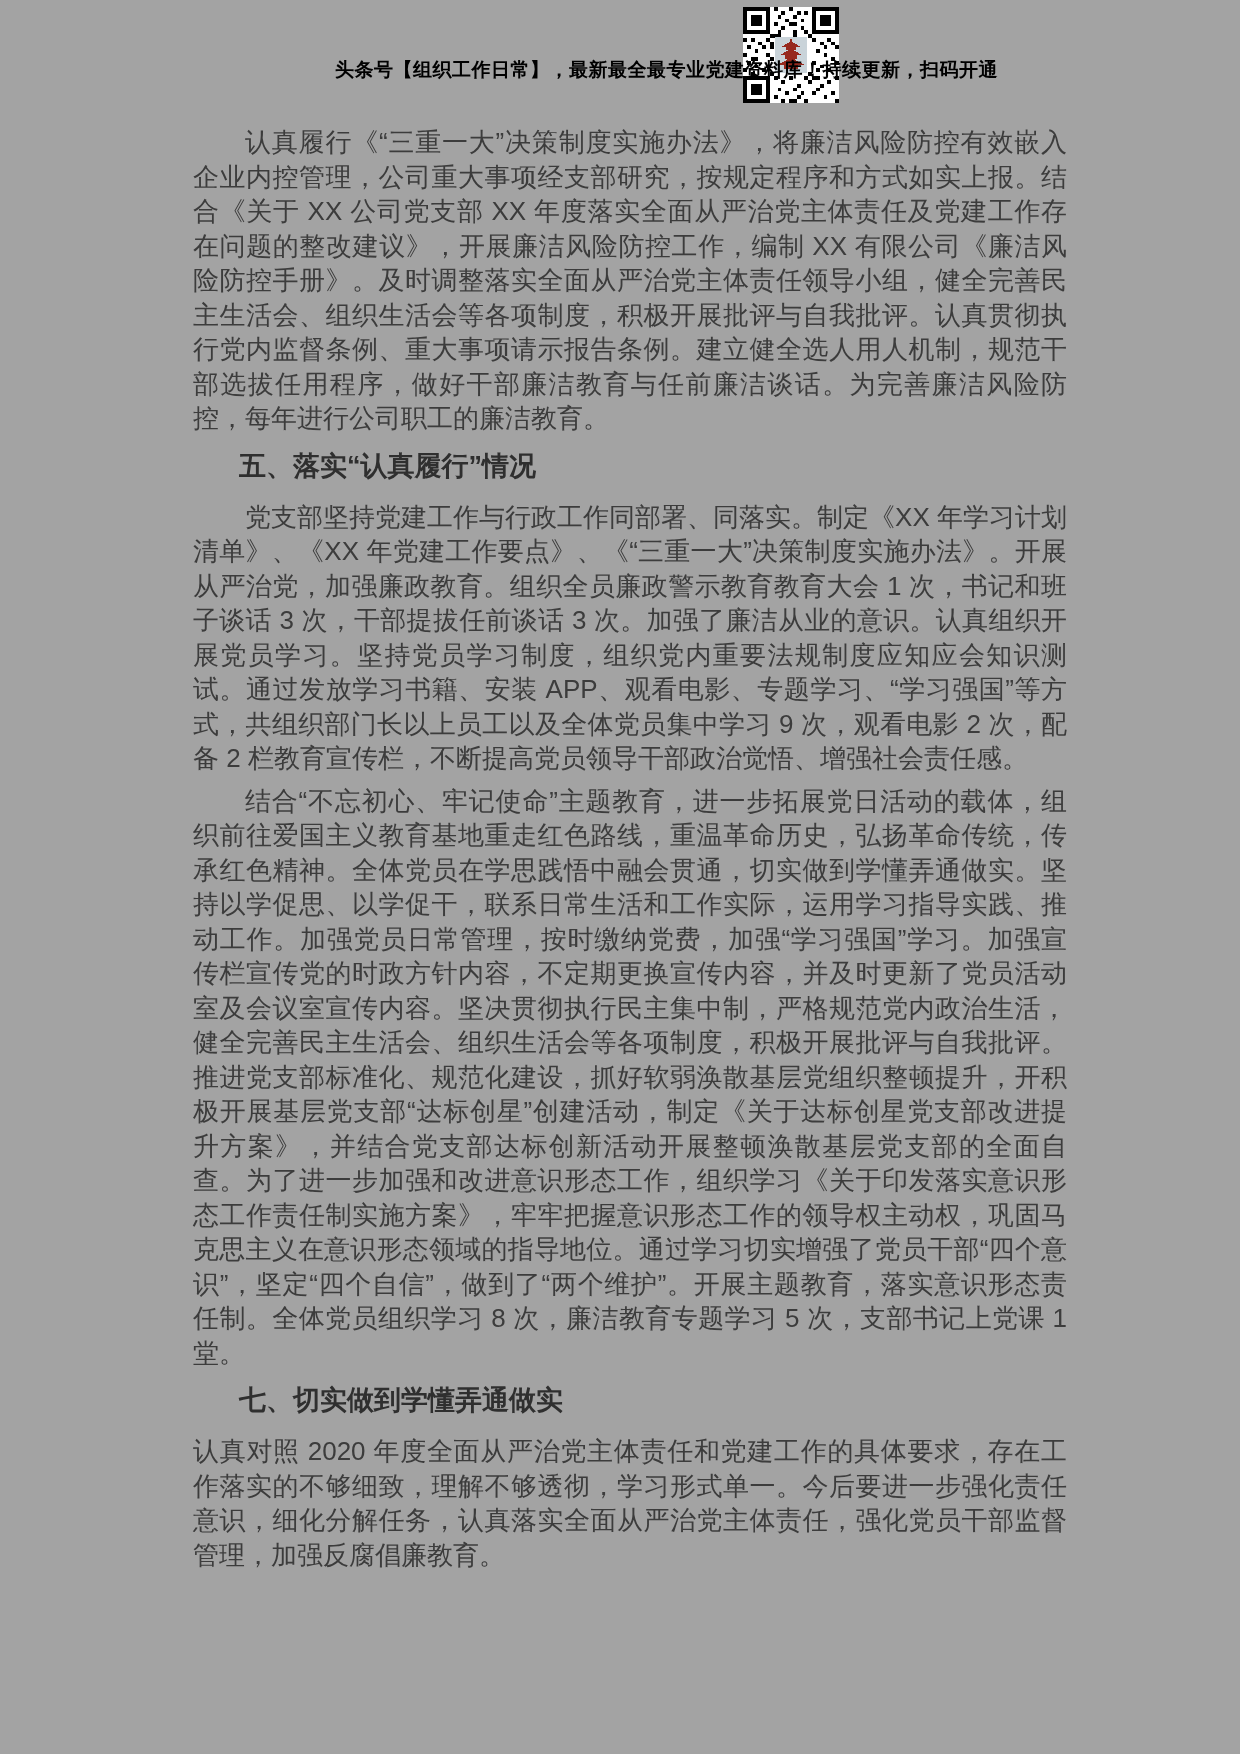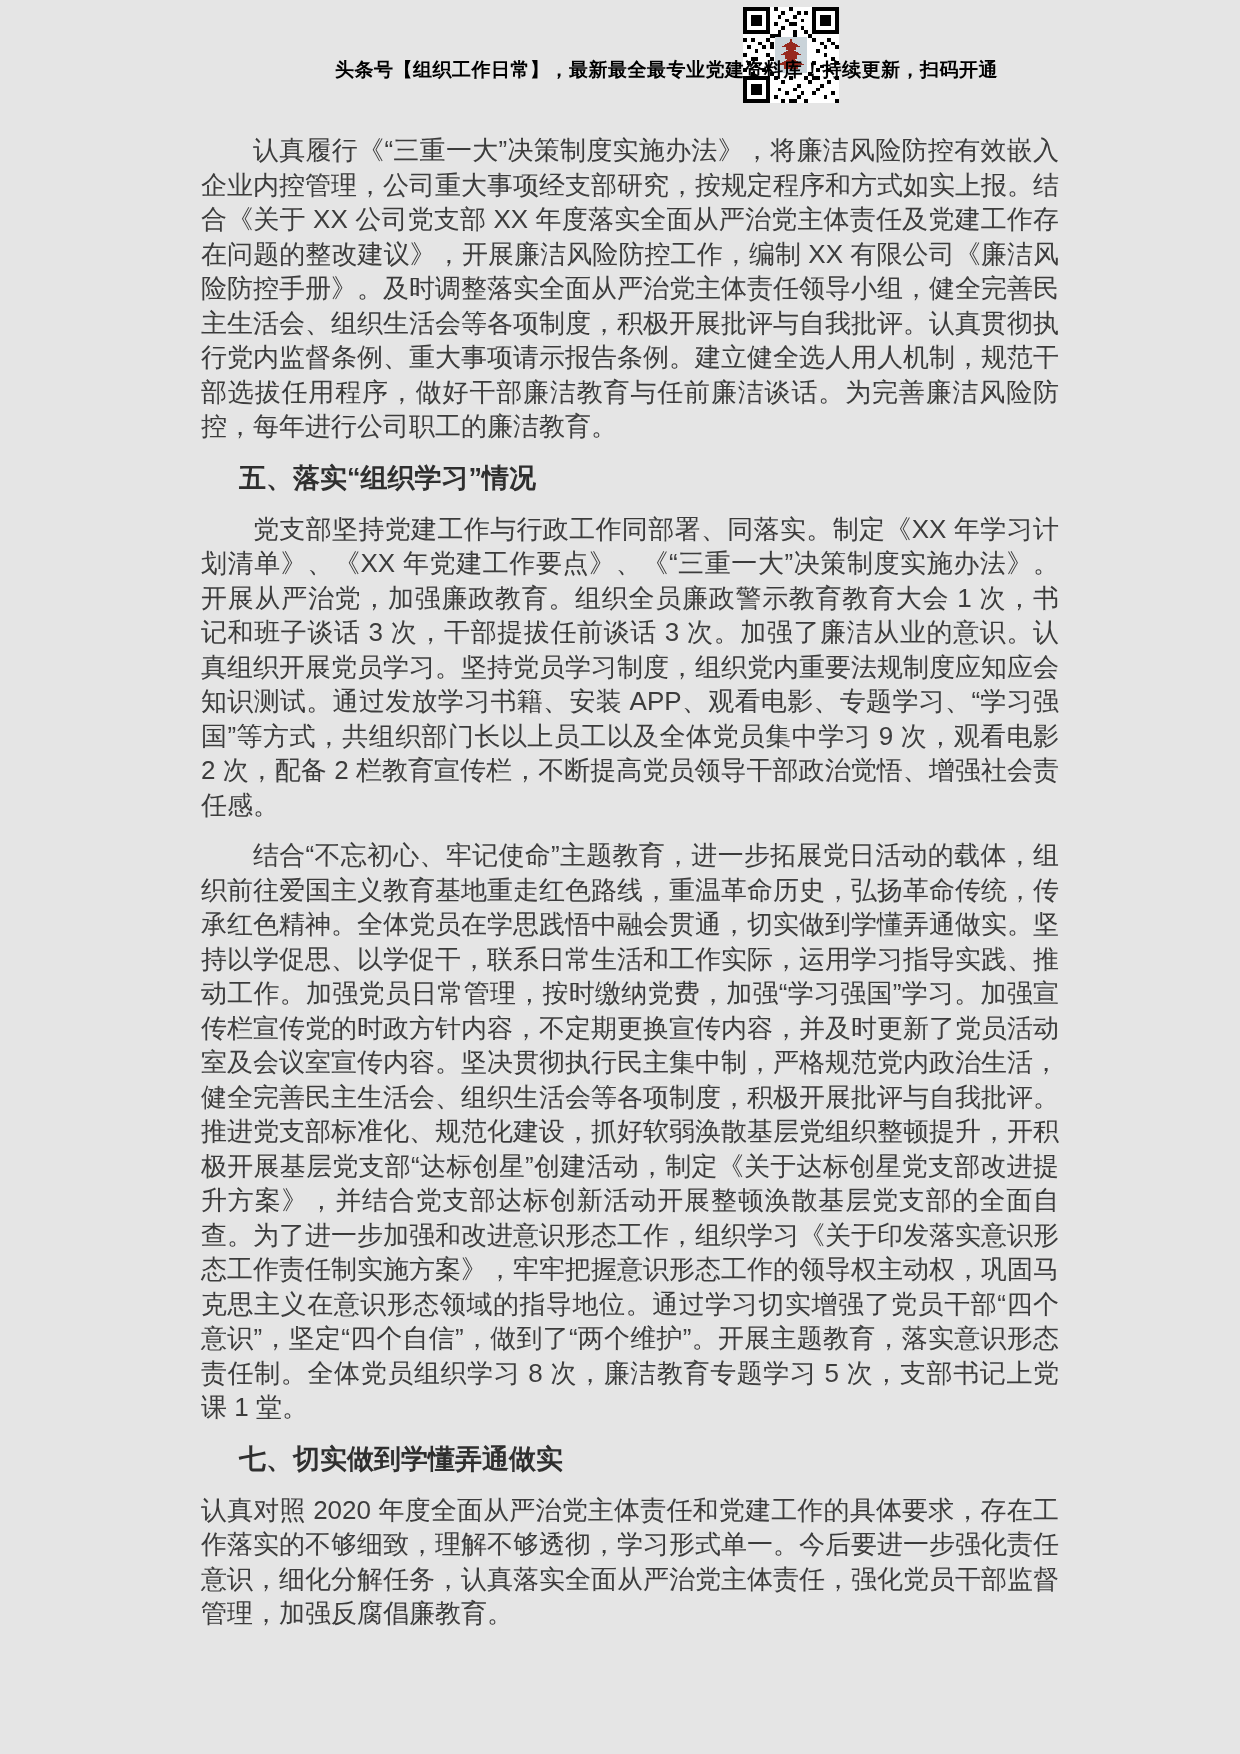--- a/index.html
+++ b/index.html
@@ -7,21 +7,21 @@
     width: 1240px;
     height: 1754px;
     background: #ffffff;
     position: relative;
     overflow: hidden;
     font-family: "Liberation Sans", sans-serif;
   }
   .page {
     position: absolute;
     inset: 0;
-    background: #e5e5e5;
+    background: #a3a3a3;
   }
   
   .banner-text {
     position: absolute;
     left: 335px;
     top: 57px;
     font-size: 19px;
     font-weight: bold;
     color: #000000;
     letter-spacing: 0.5px;
@@ -41,21 +41,21 @@
     position: absolute;
     left: 185px;
     top: 117px;
     width: 890px;
     color: #3c3c3c;
     font-size: 26px;
     line-height: 34.5px;
     text-align: justify;
   }
   .para {
-    margin: 16px;
+    margin: 8px;
     word-break: break-word;
   }
   .para.indent { text-indent: 52px; }
   .heading {
     font-size: 27px;
     line-height: 36px;
     font-weight: bold;
     color: #2f2f2f;
     margin: 12px 0 16px 0;
     text-indent: 54px;
@@ -175,20 +175,20 @@
           <polygon points="9,15 12.5,13.2 16,15"></polygon>
           <rect x="10.6" y="15" width="3.8" height="1.2"></rect>
         </g>
       </g>
     </svg>
     <div class="banner-text">头条号【组织工作日常】，最新最全最专业党建资料库！持续更新，扫码开通</div>
   </div>
 
   <div class="content">
     <p class="para indent">认真履行《“三重一大”决策制度实施办法》，将廉洁风险防控有效嵌入企业内控管理，公司重大事项经支部研究，按规定程序和方式如实上报。结合《关于 XX 公司党支部 XX 年度落实全面从严治党主体责任及党建工作存在问题的整改建议》，开展廉洁风险防控工作，编制 XX 有限公司《廉洁风险防控手册》。及时调整落实全面从严治党主体责任领导小组，健全完善民主生活会、组织生活会等各项制度，积极开展批评与自我批评。认真贯彻执行党内监督条例、重大事项请示报告条例。建立健全选人用人机制，规范干部选拔任用程序，做好干部廉洁教育与任前廉洁谈话。为完善廉洁风险防控，每年进行公司职工的廉洁教育。</p>
-    <h2 class="heading">五、落实“组织学习”情况</h2>
+    <h2 class="heading">五、落实“认真履行”情况</h2>
     <p class="para indent">党支部坚持党建工作与行政工作同部署、同落实。制定《XX 年学习计划清单》、《XX 年党建工作要点》、《“三重一大”决策制度实施办法》。开展从严治党，加强廉政教育。组织全员廉政警示教育教育大会 1 次，书记和班子谈话 3 次，干部提拔任前谈话 3 次。加强了廉洁从业的意识。认真组织开展党员学习。坚持党员学习制度，组织党内重要法规制度应知应会知识测试。通过发放学习书籍、安装 APP、观看电影、专题学习、“学习强国”等方式，共组织部门长以上员工以及全体党员集中学习 9 次，观看电影 2 次，配备 2 栏教育宣传栏，不断提高党员领导干部政治觉悟、增强社会责任感。</p>
     <p class="para indent">结合“不忘初心、牢记使命”主题教育，进一步拓展党日活动的载体，组织前往爱国主义教育基地重走红色路线，重温革命历史，弘扬革命传统，传承红色精神。全体党员在学思践悟中融会贯通，切实做到学懂弄通做实。坚持以学促思、以学促干，联系日常生活和工作实际，运用学习指导实践、推动工作。加强党员日常管理，按时缴纳党费，加强“学习强国”学习。加强宣传栏宣传党的时政方针内容，不定期更换宣传内容，并及时更新了党员活动室及会议室宣传内容。坚决贯彻执行民主集中制，严格规范党内政治生活，健全完善民主生活会、组织生活会等各项制度，积极开展批评与自我批评。推进党支部标准化、规范化建设，抓好软弱涣散基层党组织整顿提升，开积极开展基层党支部“达标创星”创建活动，制定《关于达标创星党支部改进提升方案》，并结合党支部达标创新活动开展整顿涣散基层党支部的全面自查。为了进一步加强和改进意识形态工作，组织学习《关于印发落实意识形态工作责任制实施方案》，牢牢把握意识形态工作的领导权主动权，巩固马克思主义在意识形态领域的指导地位。通过学习切实增强了党员干部“四个意识”，坚定“四个自信”，做到了“两个维护”。开展主题教育，落实意识形态责任制。全体党员组织学习 8 次，廉洁教育专题学习 5 次，支部书记上党课 1 堂。</p>
     <h2 class="heading">七、切实做到学懂弄通做实</h2>
     <p class="para">认真对照 2020 年度全面从严治党主体责任和党建工作的具体要求，存在工作落实的不够细致，理解不够透彻，学习形式单一。今后要进一步强化责任意识，细化分解任务，认真落实全面从严治党主体责任，强化党员干部监督管理，加强反腐倡廉教育。</p>
   </div>
 
 </div>
 
 </body></html>

